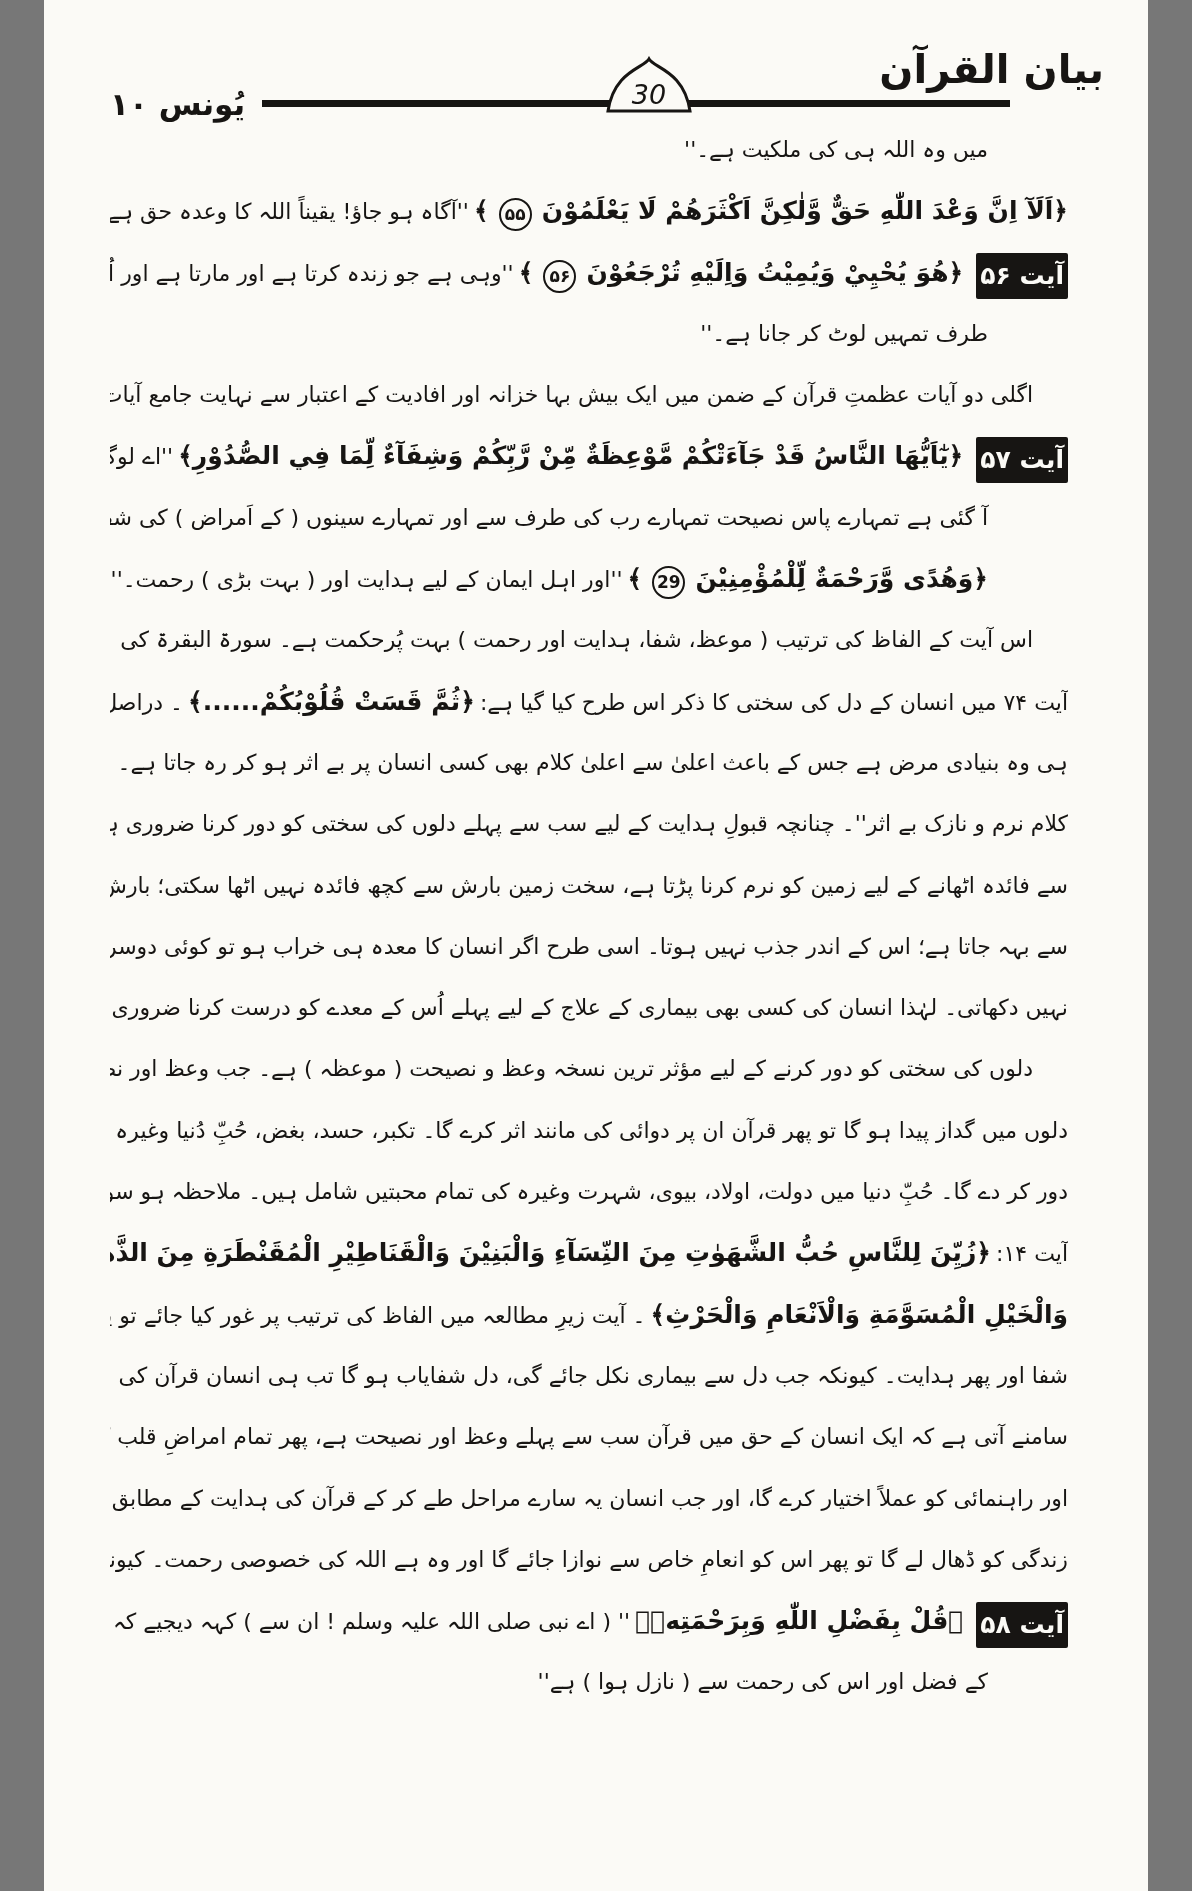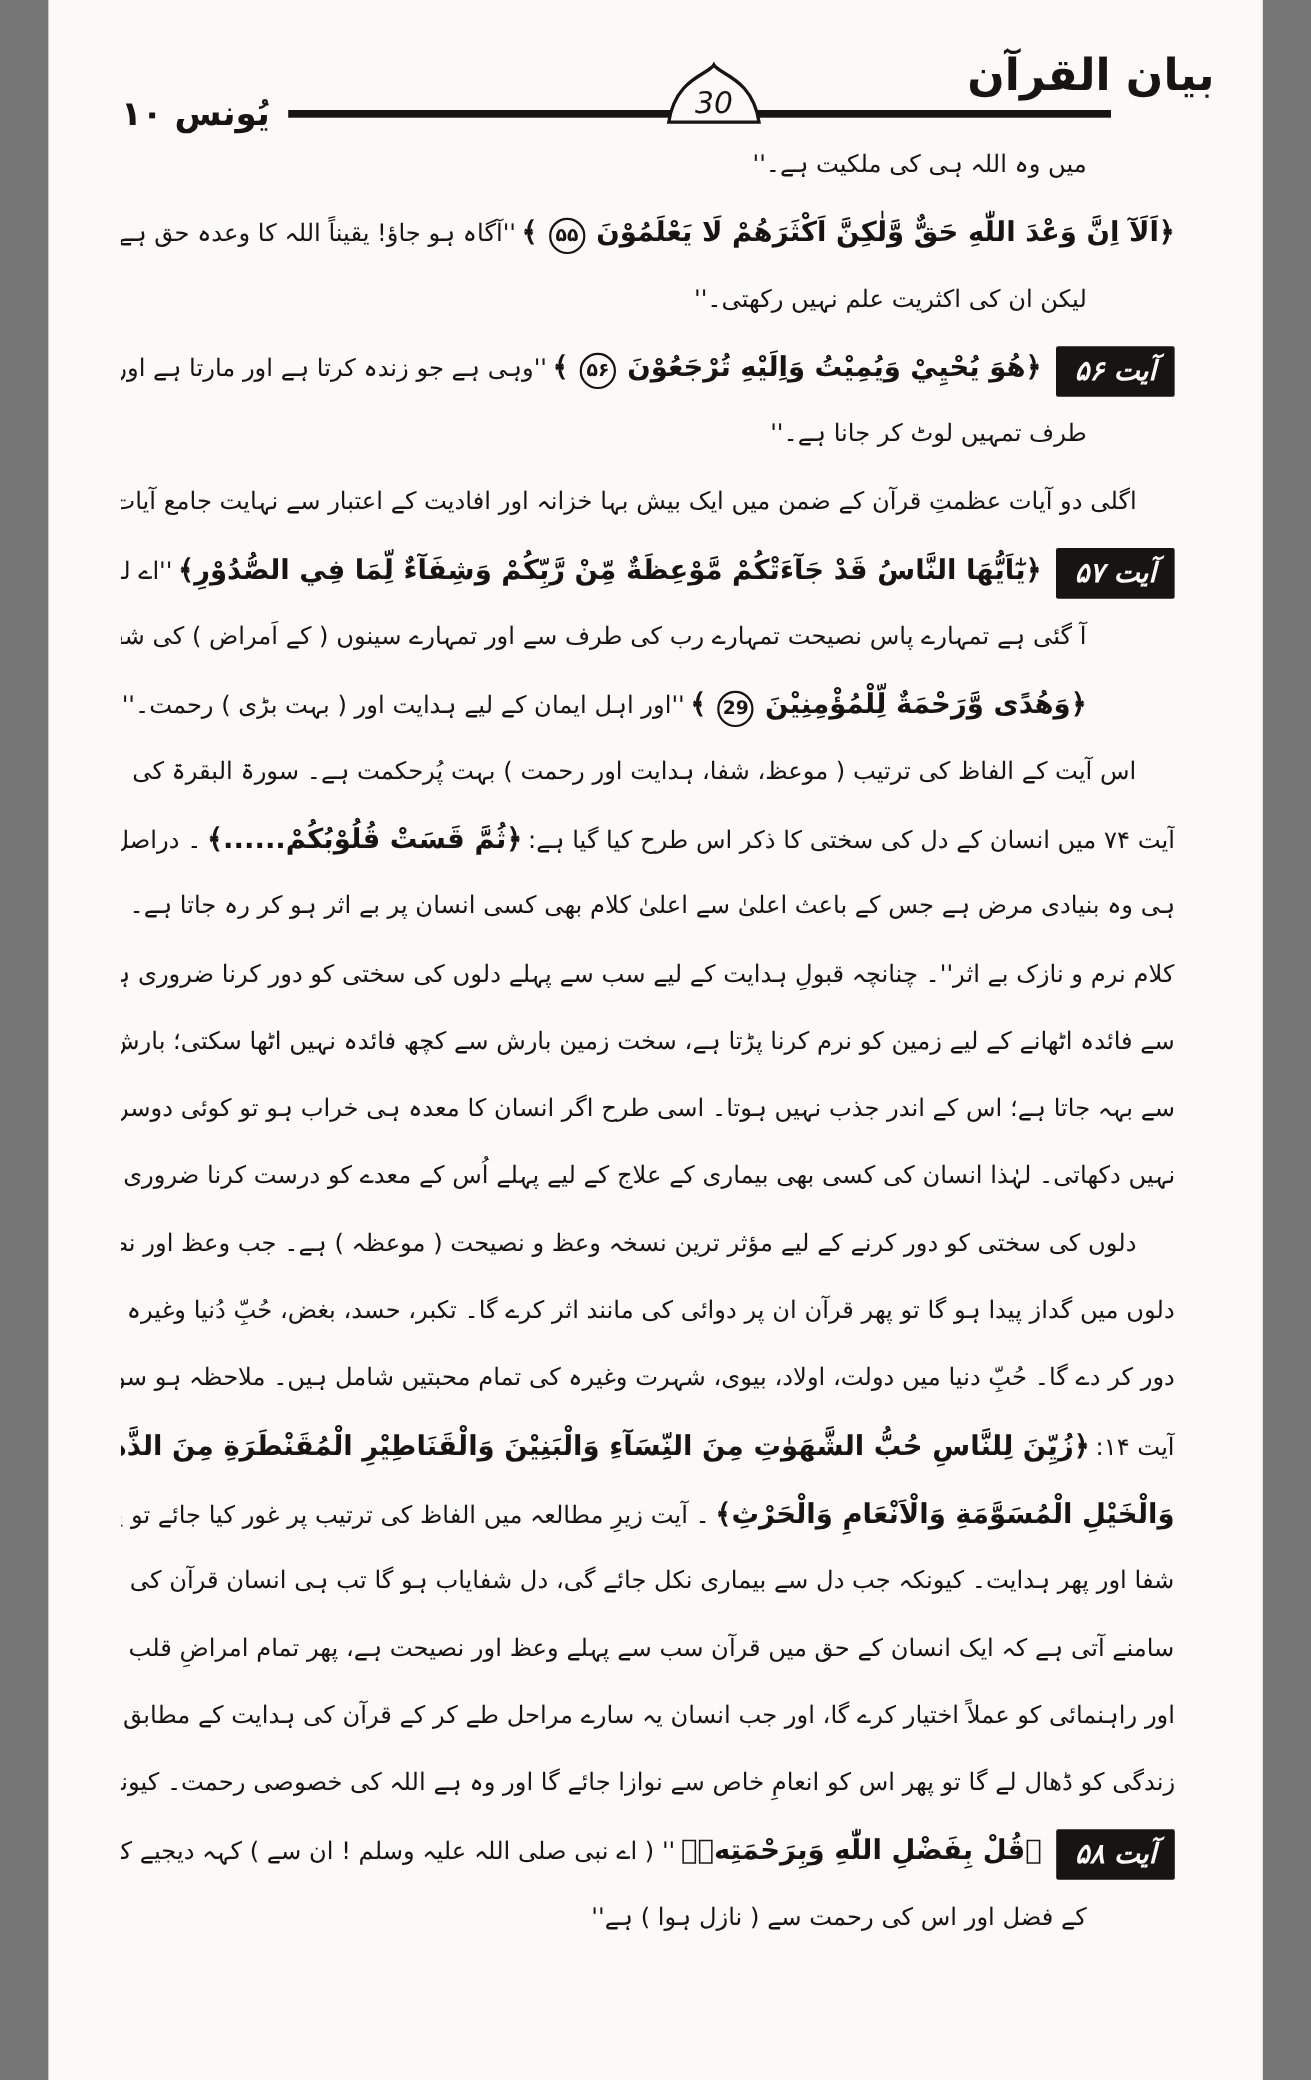--- a/index.html
+++ b/index.html
@@ -26,21 +26,21 @@
     height:61.3px; line-height:61.3px; white-space:nowrap; overflow:hidden;
     text-align:right; direction:rtl;
   }
   .line.trans, .line.trans-end { padding-right:80px; }
   .line.para { text-indent:35px; }
   .seg-ur { font-size:22px; }
   .seg-ar { font-size:25px; font-weight:bold; }
   .seg-marker {
     display:inline-block; background:var(--ink); color:var(--paper);
     font-size:25px; font-weight:bold; line-height:46px; height:46px;
-    padding:0 17px; margin-left:8px; vertical-align:middle; border-radius:2px;font-style:italic;
+    padding:0 4px; margin-left:8px; vertical-align:middle; border-radius:2px;
   }
   .seg-num {
     display:inline-block; width:33px; height:33px; line-height:29px;
     border:2.5px solid var(--ink); border-radius:50%; text-align:center;
     font-size:17px; font-weight:bold; vertical-align:middle; margin:0 5px;
   }
 </style>
 </head>
 <body>
 
@@ -54,21 +54,20 @@
       <svg width="96" height="58" viewBox="0 0 96 58">
         <path d="M48 3 C43 12 13 15 7 55 L89 55 C83 15 53 12 48 3 Z" fill="#fbfaf6" stroke="#171513" stroke-width="3"></path>
       </svg>
       <span class="page-number">30</span>
     </div>
   </div>
 
   <div class="body">
       <div class="line trans-end"><span class="seg-ur">میں وہ اللہ ہی کی ملکیت ہے۔''</span> </div>
       <div class="line flush"><span class="seg-ar">﴿اَلَآ اِنَّ وَعْدَ اللّٰهِ حَقٌّ وَّلٰكِنَّ اَكْثَرَهُمْ لَا يَعْلَمُوْنَ</span> <span class="seg-num">۵۵</span> <span class="seg-ar">﴾</span> <span class="seg-ur">''آگاہ ہو جاؤ! یقیناً اللہ کا وعدہ حق ہے</span> </div>
-      <div class="line trans-end"><span class="seg-ur">لیکن ان کی اکثریت علم نہیں رکھتی۔''</span> </div>
       <div class="line flush"><span class="seg-marker">آیت ۵۶</span> <span class="seg-ar">﴿هُوَ يُحْيِيْ وَيُمِيْتُ وَاِلَيْهِ تُرْجَعُوْنَ</span> <span class="seg-num">۵۶</span> <span class="seg-ar">﴾</span> <span class="seg-ur">''وہی ہے جو زندہ کرتا ہے اور مارتا ہے اور اُسی کی</span> </div>
       <div class="line trans-end"><span class="seg-ur">طرف تمہیں لوٹ کر جانا ہے۔''</span> </div>
       <div class="line para"><span class="seg-ur">اگلی دو آیات عظمتِ قرآن کے ضمن میں ایک بیش بہا خزانہ اور افادیت کے اعتبار سے نہایت جامع آیات ہیں۔</span> </div>
       <div class="line flush"><span class="seg-marker">آیت ۵۷</span> <span class="seg-ar">﴿يٰٓاَيُّهَا النَّاسُ قَدْ جَآءَتْكُمْ مَّوْعِظَةٌ مِّنْ رَّبِّكُمْ وَشِفَآءٌ لِّمَا فِي الصُّدُوْرِ﴾</span> <span class="seg-ur">''اے لوگو!</span> </div>
       <div class="line trans"><span class="seg-ur">آ گئی ہے تمہارے پاس نصیحت تمہارے رب کی طرف سے اور تمہارے سینوں ( کے اَمراض ) کی شفا''</span> </div>
       <div class="line trans"><span class="seg-ar">﴿وَهُدًى وَّرَحْمَةٌ لِّلْمُؤْمِنِيْنَ</span> <span class="seg-num">29</span> <span class="seg-ar">﴾</span> <span class="seg-ur">''اور اہل ایمان کے لیے ہدایت اور ( بہت بڑی ) رحمت۔''</span> </div>
       <div class="line para"><span class="seg-ur">اس آیت کے الفاظ کی ترتیب ( موعظ، شفا، ہدایت اور رحمت ) بہت پُرحکمت ہے۔ سورۃ البقرۃ کی</span> </div>
       <div class="line flush"><span class="seg-ur">آیت ۷۴ میں انسان کے دل کی سختی کا ذکر اس طرح کیا گیا ہے:</span> <span class="seg-ar">﴿ثُمَّ قَسَتْ قُلُوْبُكُمْ......﴾</span> <span class="seg-ur">۔ دراصل دل کی سختی</span> </div>
       <div class="line flush"><span class="seg-ur">ہی وہ بنیادی مرض ہے جس کے باعث اعلیٰ سے اعلیٰ کلام بھی کسی انسان پر بے اثر ہو کر رہ جاتا ہے۔ بقول ''مردِ ناداں پر</span> </div>
       <div class="line flush"><span class="seg-ur">کلام نرم و نازک بے اثر''۔ چنانچہ قبولِ ہدایت کے لیے سب سے پہلے دلوں کی سختی کو دور کرنا ضروری ہے۔ جیسے بارش</span> </div>

